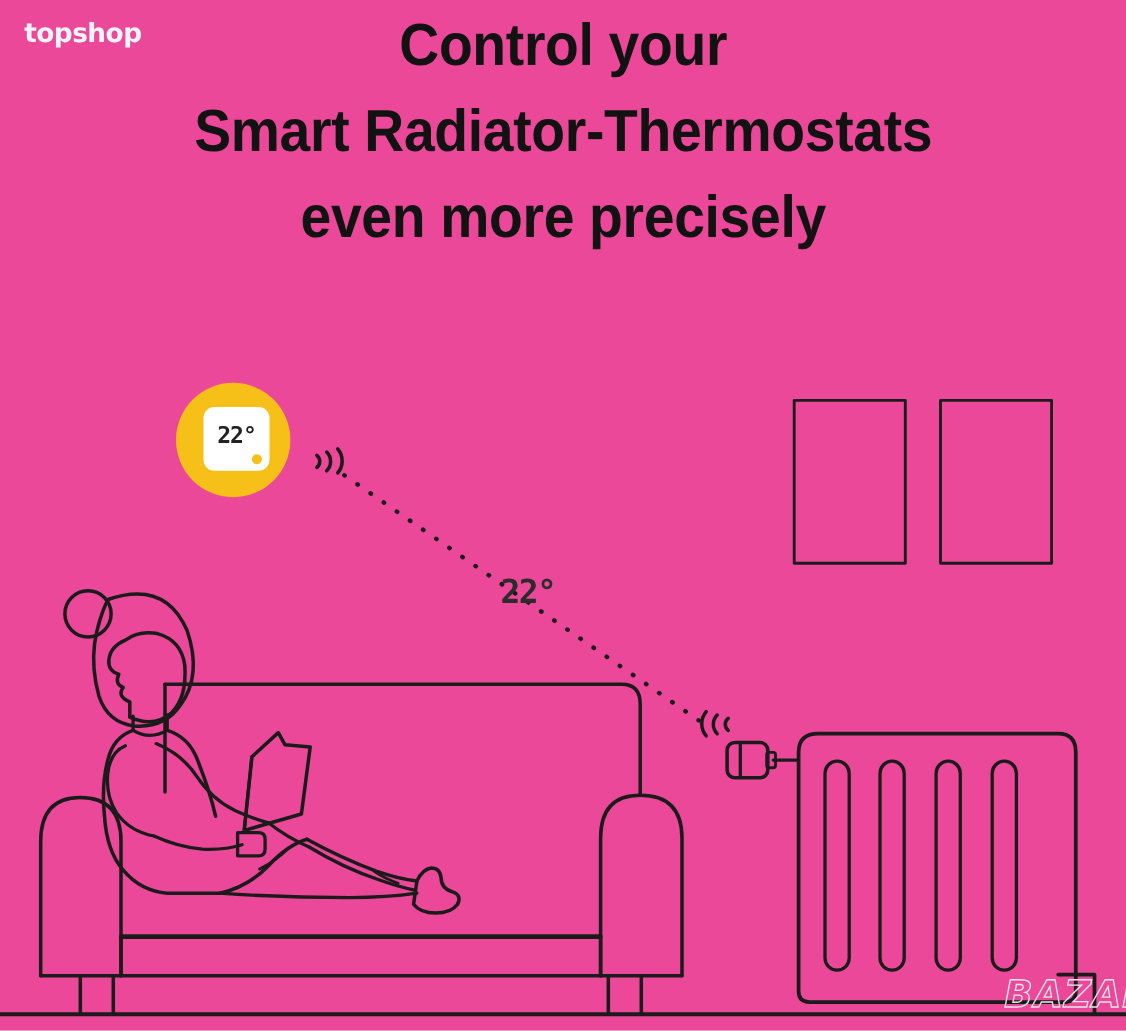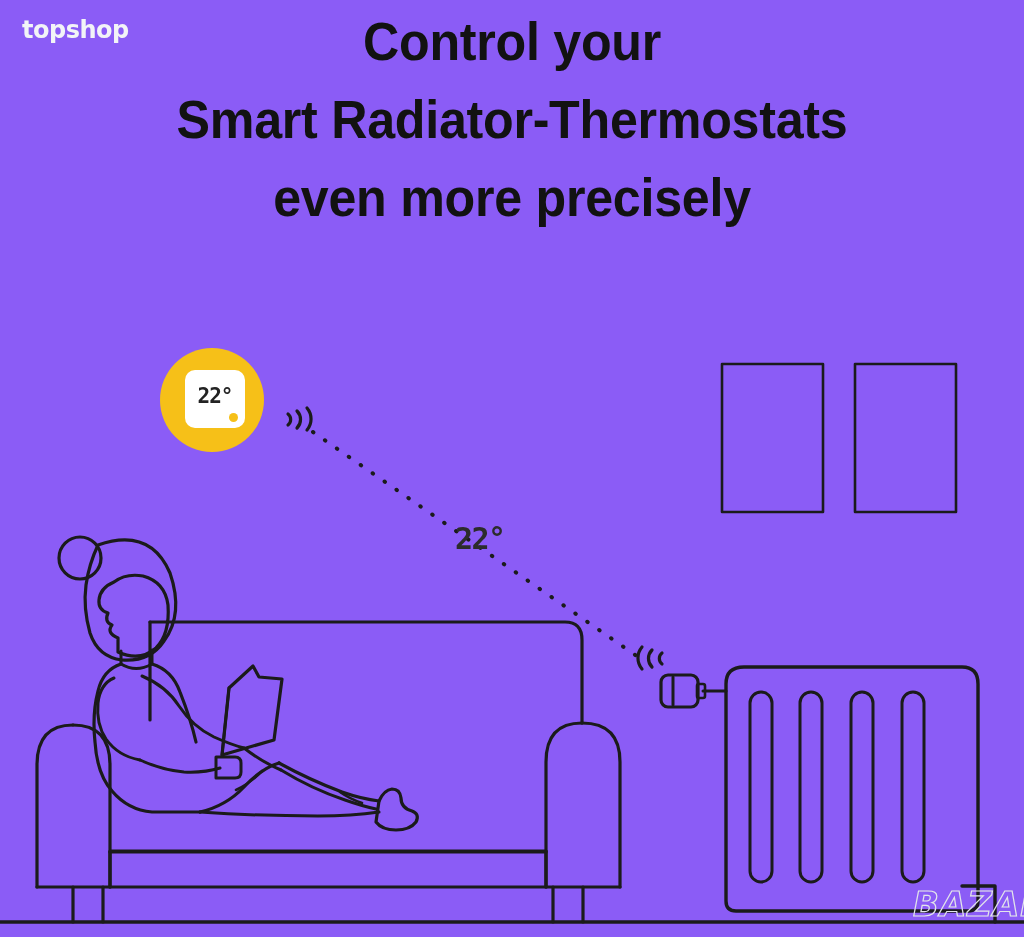--- a/index.html
+++ b/index.html
@@ -8,21 +8,21 @@
     padding: 0;
     background: #ffffff;
   }
   body {
     font-family: "Liberation Sans", sans-serif;
   }
   #stage {
     position: relative;
     width: 1024px;
     height: 937px;
-    background: #8b5cf6;
+    background: #ec4899;
     overflow: hidden;
   }
 
   
   #topshop-watermark {
     position: absolute;
     left: 22px;
     top: 16px;
     font-family: "DejaVu Sans", sans-serif;
     font-weight: 700;

